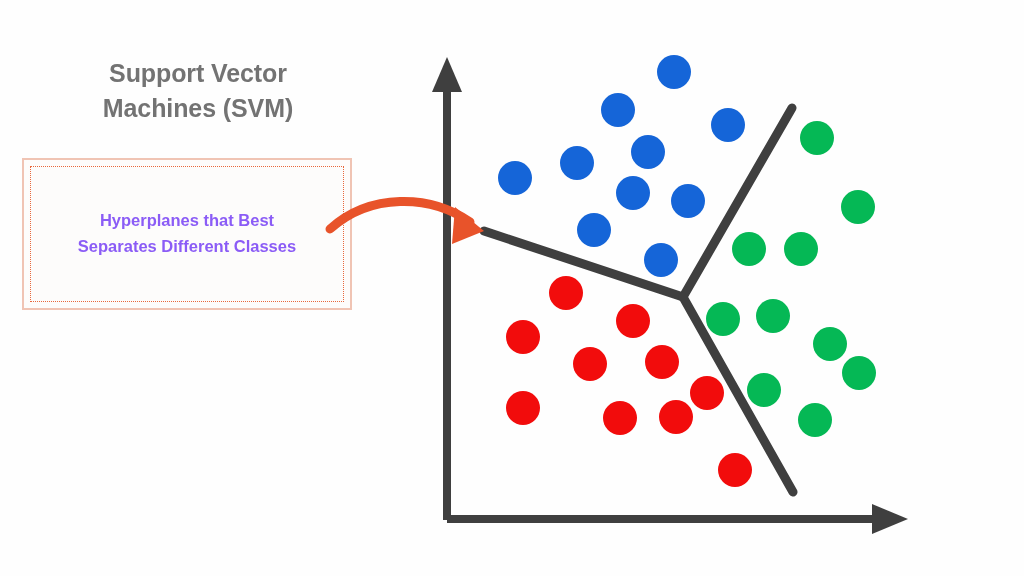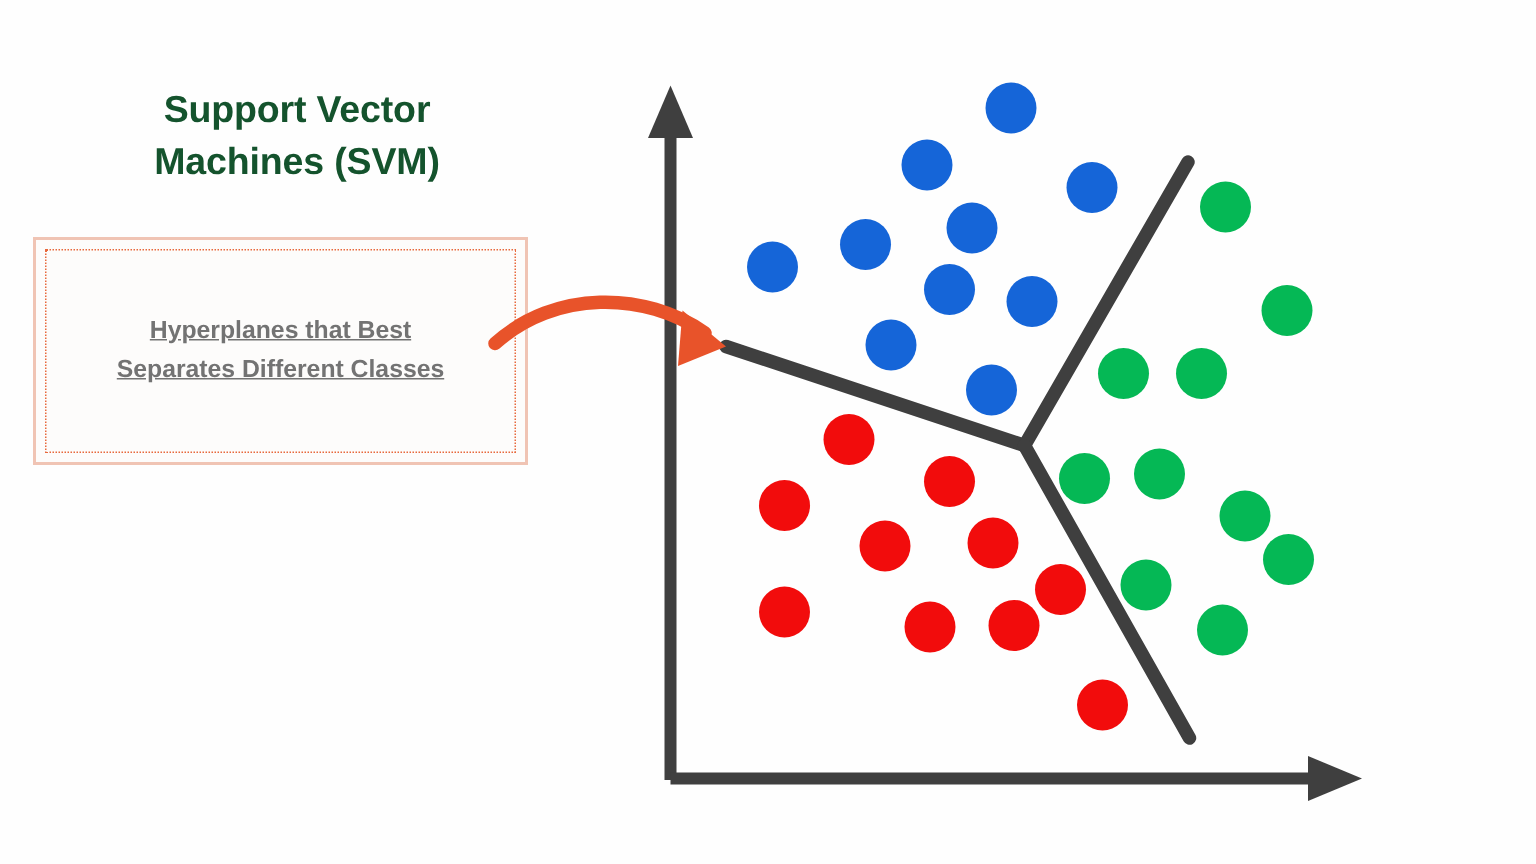--- a/index.html
+++ b/index.html
@@ -72,26 +72,26 @@
     left: 0; top: 0;
     width: 1024px;
     height: 576px;
   }
 </style>
 </head>
 <body>
 
 <div id="slide" style="background: rgb(254, 254, 254);">
 
-  <div id="title" style="color: #14532d;">Support Vector
+  <div id="title" style="color: #737373;">Support Vector
 Machines (SVM)</div>
 
   <div id="caption-box" style="border-color: rgb(240, 196, 180); background: rgb(253, 252, 251);">
     <div id="caption-inner" style="border-color: rgb(232, 104, 60);">
-      <div id="caption-text" style="color: #737373; text-decoration: underline;">Hyperplanes that Best
+      <div id="caption-text" style="color: #8b5cf6;">Hyperplanes that Best
 Separates Different Classes</div>
     </div>
   </div>
 
   <svg id="plot" viewBox="0 0 1024 576" xmlns="http://www.w3.org/2000/svg">
 
     <g id="axes-group">
       <line id="y-axis-line" stroke-linecap="butt" x1="447" y1="72" x2="447" y2="520" stroke="#3f3f3f" stroke-width="8"></line>
       <polygon id="y-axis-head" points="447 57, 432 92, 462 92" fill="#3f3f3f"></polygon>
       <line id="x-axis-line" stroke-linecap="butt" x1="447" y1="519" x2="893" y2="519" stroke="#3f3f3f" stroke-width="8"></line>

